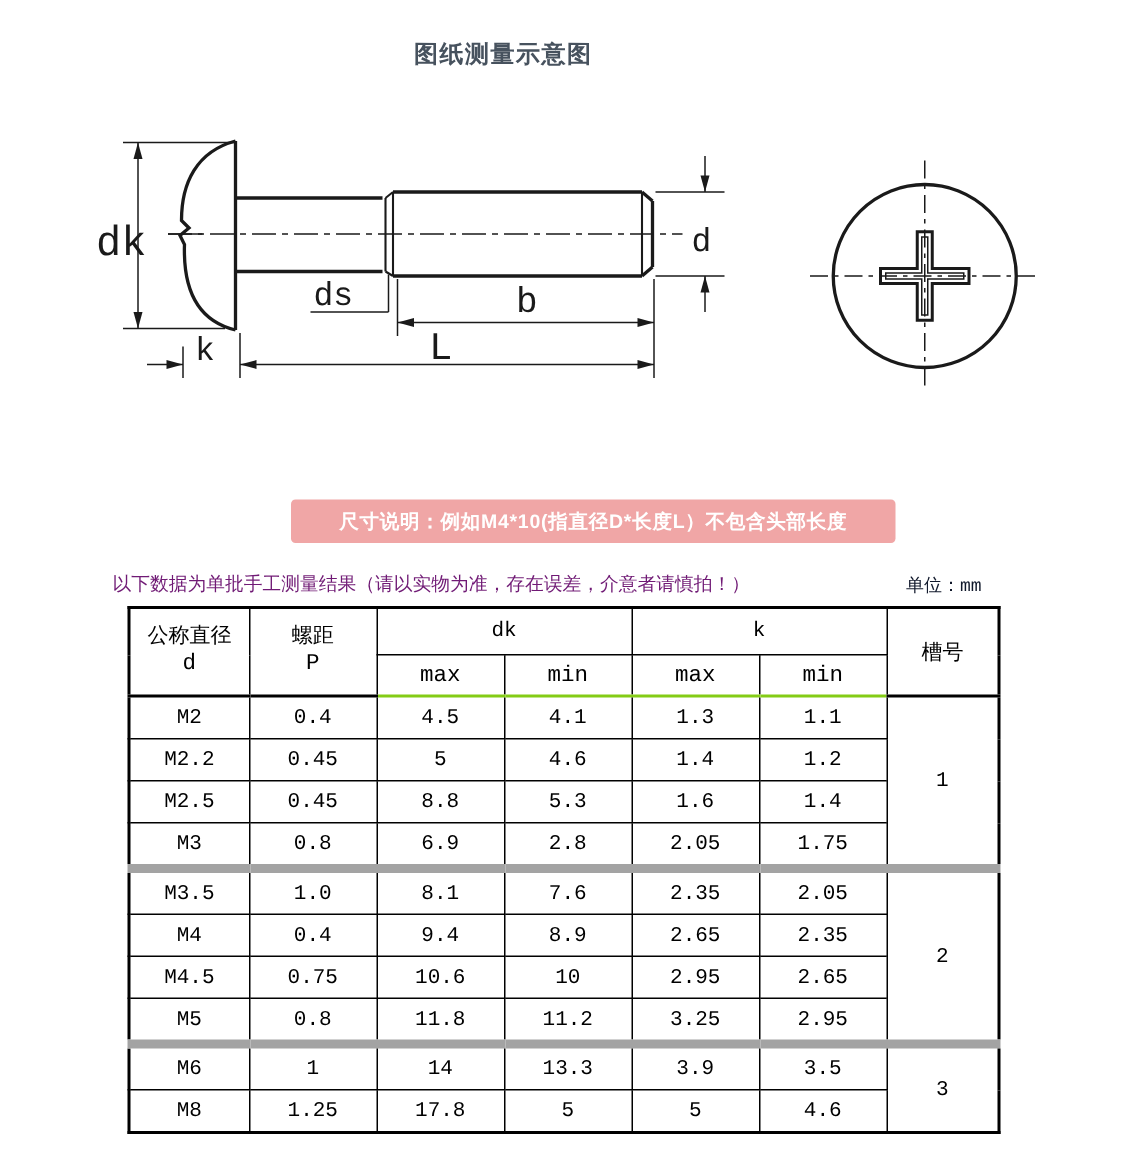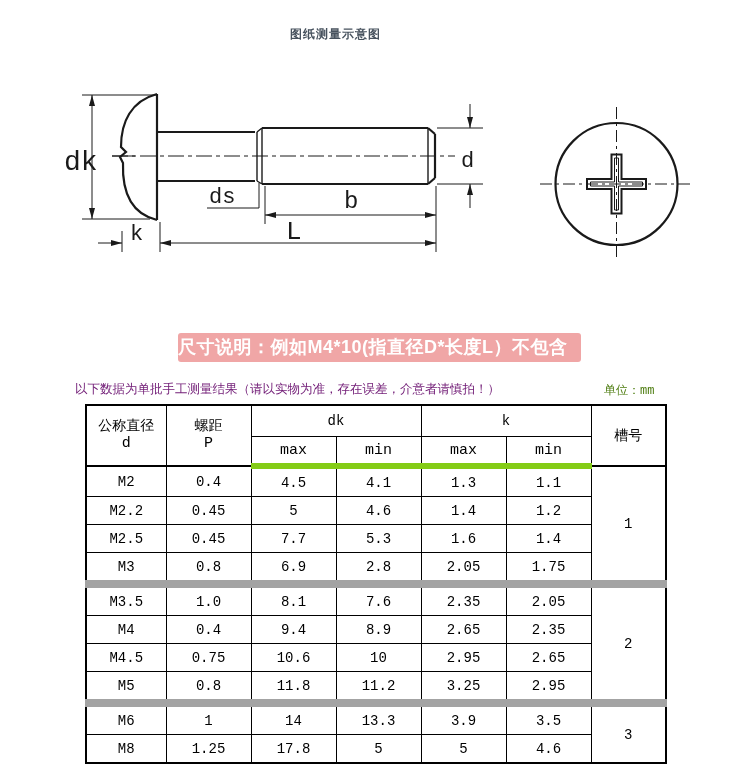--- a/index.html
+++ b/index.html
@@ -1,36 +1,36 @@
 <!DOCTYPE html>
 <html><head>
 <meta charset="utf-8">
 <style>
   html,body{margin:0;padding:0;background:#fff;}
   .page{position:relative;width:750px;height:777px;background:#ffffff;overflow:hidden;
         font-family:"Liberation Sans",sans-serif;}
   .title{position:absolute;top:26px;left:0;width:671px;text-align:center;
-         font-size:12px;font-weight:bold;color:#47525e;letter-spacing:1px;}
+         font-size:16px;font-weight:bold;color:#47525e;letter-spacing:1px;}
   .diagram-svg{position:absolute;top:0;left:0;}
-  .banner{position:absolute;left:178px;top:333px;width:403px;height:29px;line-height:29px;
-          background:#f0a6a6;color:#ffffff;font-size:18px;font-weight:bold;text-align:left;
+  .banner{position:absolute;left:194px;top:333px;width:403px;height:29px;line-height:29px;
+          background:#f0a6a6;color:#ffffff;font-size:13px;font-weight:bold;text-align:center;
           border-radius:3px;letter-spacing:.5px;}
   .note-left{position:absolute;left:75px;top:381px;font-size:12.5px;color:#701a75;}
-  .note-right{position:absolute;left:604px;top:382px;font-size:12px;color:#4d7c0f;
+  .note-right{position:absolute;left:604px;top:382px;font-size:12px;color:#0f172a;
               font-family:"Liberation Mono","Liberation Sans",monospace;}
   table.spec{position:absolute;left:85px;top:404px;width:580px;border-collapse:collapse;
              border:2px solid #000;table-layout:fixed;
              font-family:"Liberation Mono","Liberation Sans",monospace;color:#000;}
   table.spec th,table.spec td{border:1px solid #000;text-align:center;vertical-align:middle;
              font-weight:normal;padding:0;}
   table.spec .hr1 th{height:30px;font-size:14px;}
-  table.spec .hr2 th{height:26px;font-size:15px;border-bottom:6px solid #84cc16;}
+  table.spec .hr2 th{height:26px;font-size:15px;border-bottom:2px solid #84cc16;}
   table.spec th.deep{border-bottom:2px solid #000;}
   table.spec td{height:27px;font-size:14px;}
-  table.spec tr.grp td{border-top:8px solid #a3a3a3;}
+  table.spec tr.grp td{border-top:6px solid #a3a3a3;}
   .hdr2line{line-height:1.2;font-size:14px;}
   .hdr2line .sub{font-size:15px;}
   svg text{font-family:"Liberation Mono","DejaVu Sans Mono",monospace;fill:#1a1a1a;}
 </style>
 </head>
 <body>
 
 <div class="page">
 
   <div class="title">图纸测量示意图</div>
@@ -171,21 +171,21 @@
         <td>M2.2</td>
         <td>0.45</td>
         <td>5</td>
         <td>4.6</td>
         <td>1.4</td>
         <td>1.2</td>
       </tr>
       <tr>
         <td>M2.5</td>
         <td>0.45</td>
-        <td>7.7</td>
+        <td>8.8</td>
         <td>5.3</td>
         <td>1.6</td>
         <td>1.4</td>
       </tr>
       <tr>
         <td>M3</td>
         <td>0.8</td>
         <td>6.9</td>
         <td>2.8</td>
         <td>2.05</td>

